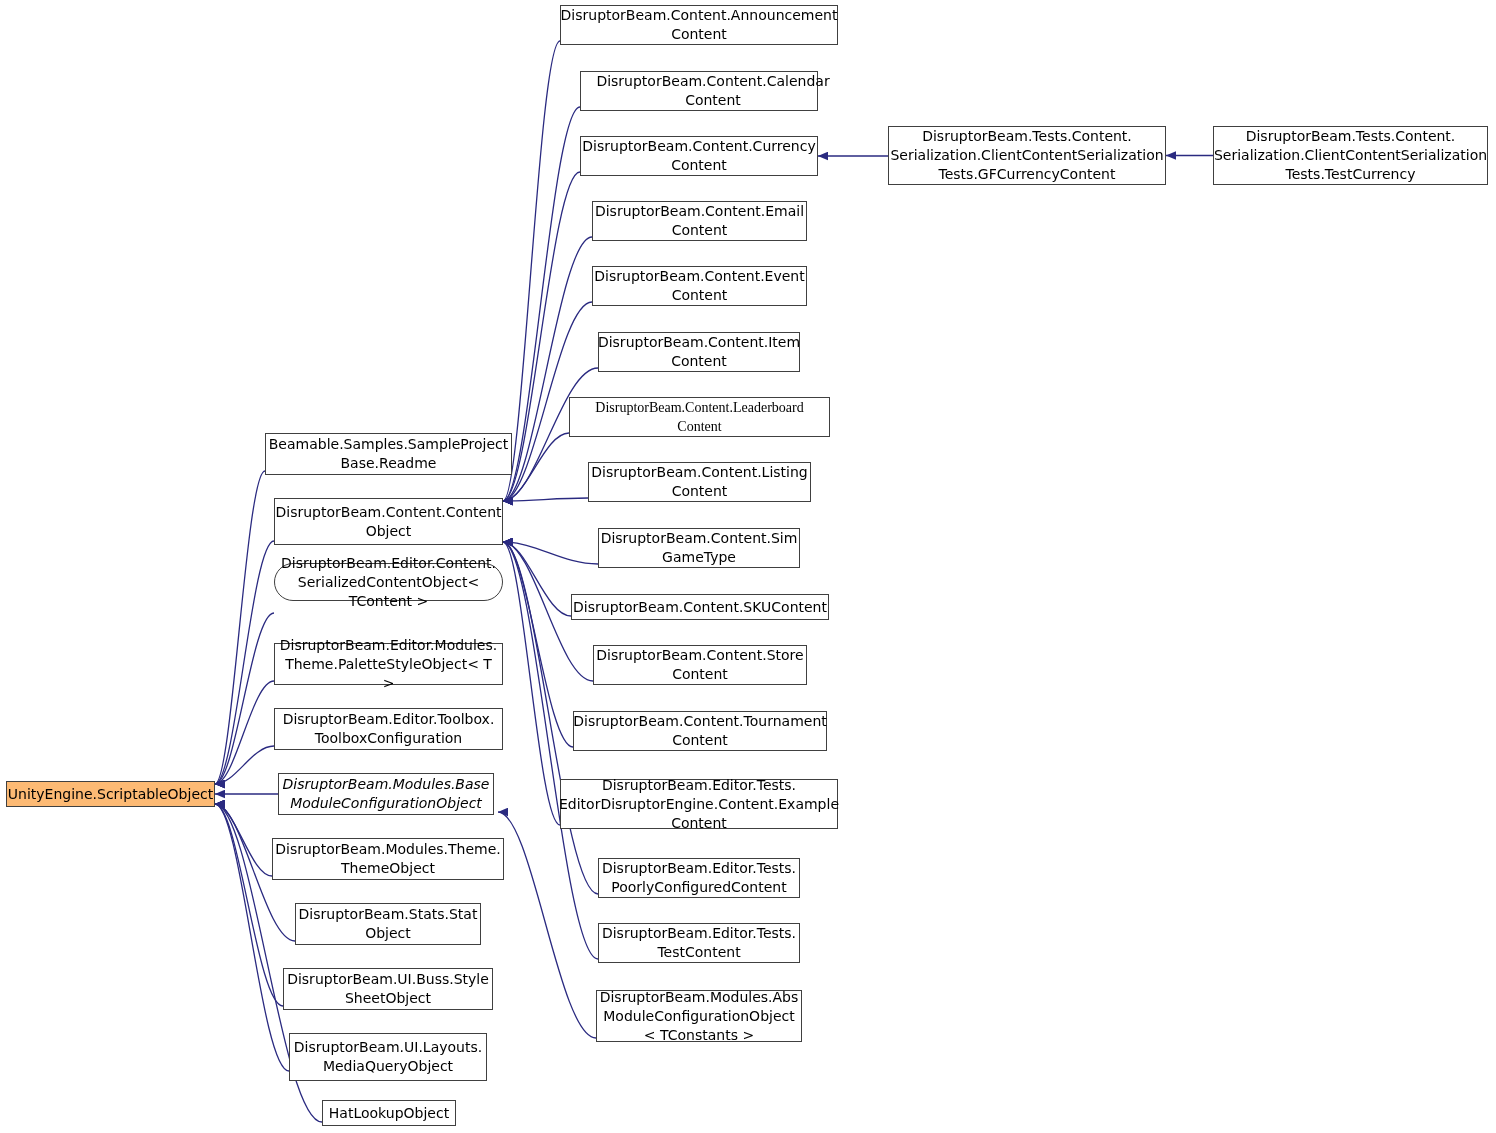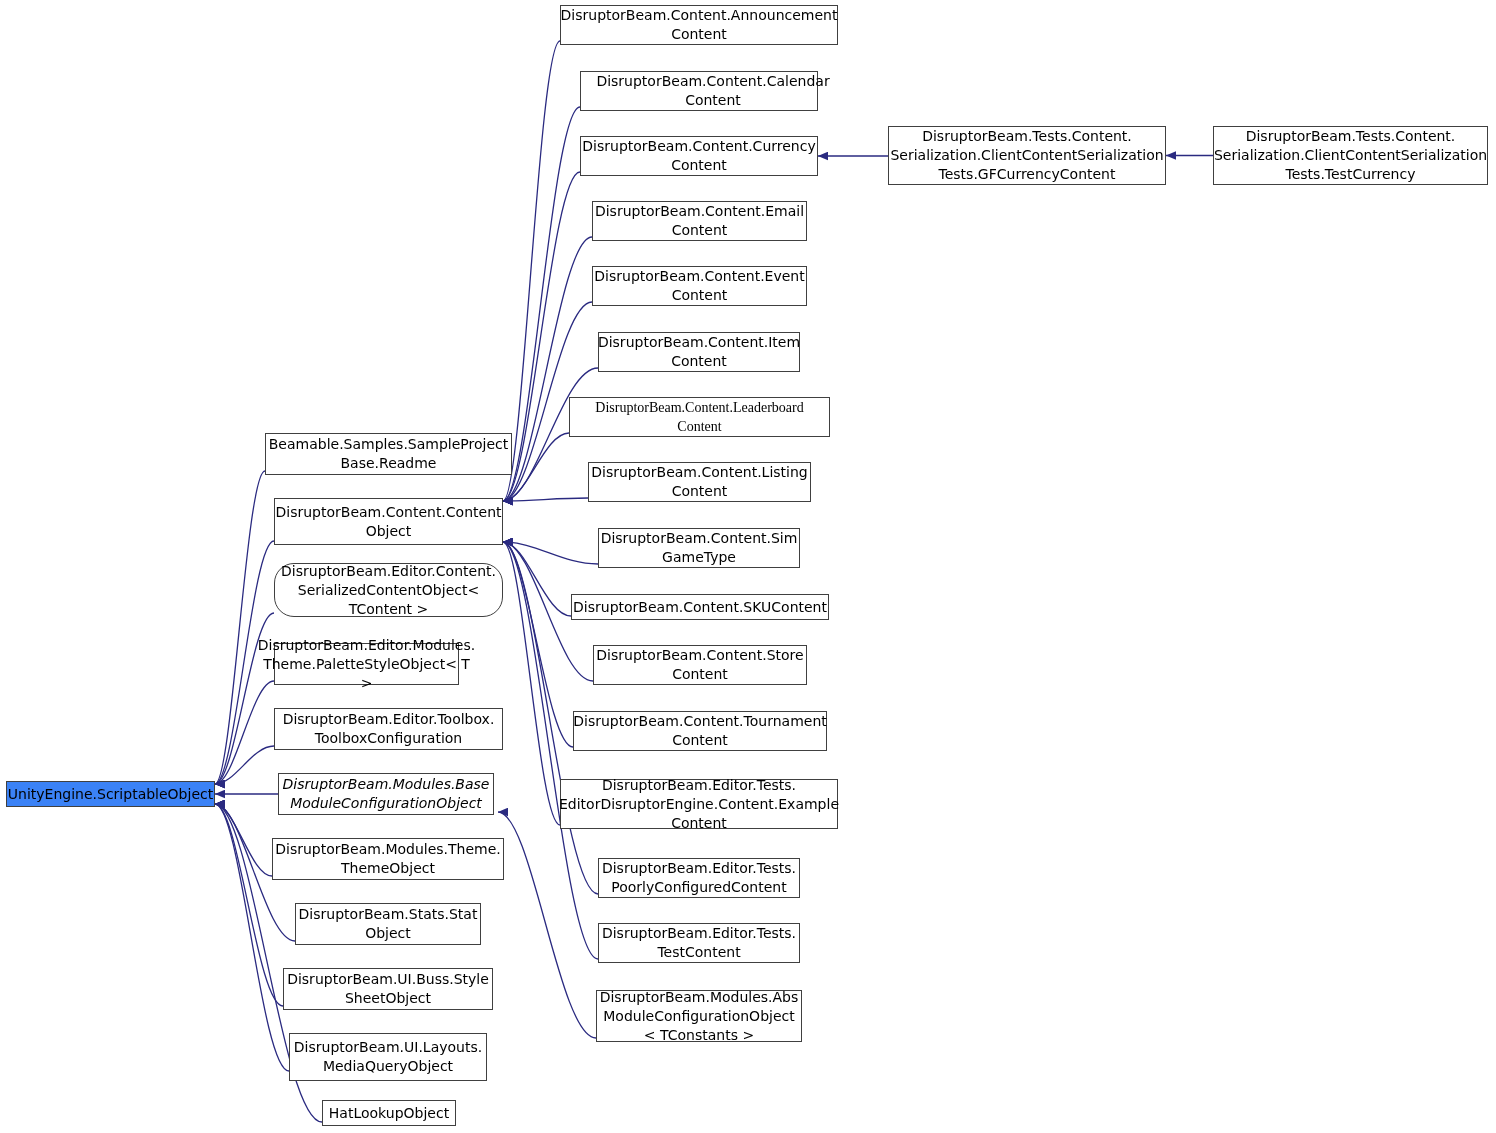--- a/index.html
+++ b/index.html
@@ -2,21 +2,21 @@
 <html><head>
 <meta charset="utf-8">
 <style>
   html,body{margin:0;padding:0;background:#ffffff;}
   body{font-family:"DejaVu Sans","Liberation Sans",sans-serif;}
   #diagram-root{position:relative;width:1496px;height:1133px;background:#ffffff;overflow:hidden;}
   svg.edges{position:absolute;left:0;top:0;width:1496px;height:1133px;pointer-events:none;}
   .node{position:absolute;box-sizing:border-box;border:1px solid #404040;background:#ffffff;
         display:flex;align-items:center;justify-content:center;text-align:center;
         font-size:14px;line-height:19px;color:#000000;letter-spacing:0px;}
-  .node.root{background:#3b82f6;border:1px solid #404040;}
+  .node.root{background:#fdba74;border:1px solid #404040;}
   .node .lbl{display:block;white-space:pre-line;padding:0 6px;}
 </style>
 </head>
 <body>
 
 <div id="diagram-root">
   <svg class="edges" viewBox="0 0 1496 1133">
     <defs>
       <marker id="arrow" markerWidth="11" markerHeight="9" refX="10.4" refY="4.5" orient="auto" markerUnits="userSpaceOnUse">
         <path d="M0,0 L10.5,4.5 L0,9 Z" fill="#2a2a80"></path>
@@ -59,26 +59,26 @@
         <span class="lbl">UnityEngine.ScriptableObject</span>
       </div>
       <div class="node" style="left: 265px; top: 433px; width: 247px; height: 42px;">
         <span class="lbl">Beamable.Samples.SampleProject
 Base.Readme</span>
       </div>
       <div class="node" style="left: 274px; top: 498px; width: 229px; height: 47px;">
         <span class="lbl">DisruptorBeam.Content.Content
 Object</span>
       </div>
-      <div class="node" style="left: 274px; top: 563px; width: 229px; height: 54px; border-radius: 20px;">
+      <div class="node" style="left: 274px; top: 563px; width: 229px; height: 38px; border-radius: 20px;">
         <span class="lbl">DisruptorBeam.Editor.Content.
 SerializedContentObject&lt;
 TContent &gt;</span>
       </div>
-      <div class="node" style="left: 274px; top: 643px; width: 185px; height: 42px;">
+      <div class="node" style="left: 274px; top: 643px; width: 229px; height: 42px;">
         <span class="lbl">DisruptorBeam.Editor.Modules.
 Theme.PaletteStyleObject&lt; T &gt;</span>
       </div>
       <div class="node" style="left: 274px; top: 708px; width: 229px; height: 42px;">
         <span class="lbl">DisruptorBeam.Editor.Toolbox.
 ToolboxConfiguration</span>
       </div>
       <div class="node" style="left: 278px; top: 773px; width: 216px; height: 42px; font-style: italic;">
         <span class="lbl">DisruptorBeam.Modules.Base
 ModuleConfigurationObject</span>

